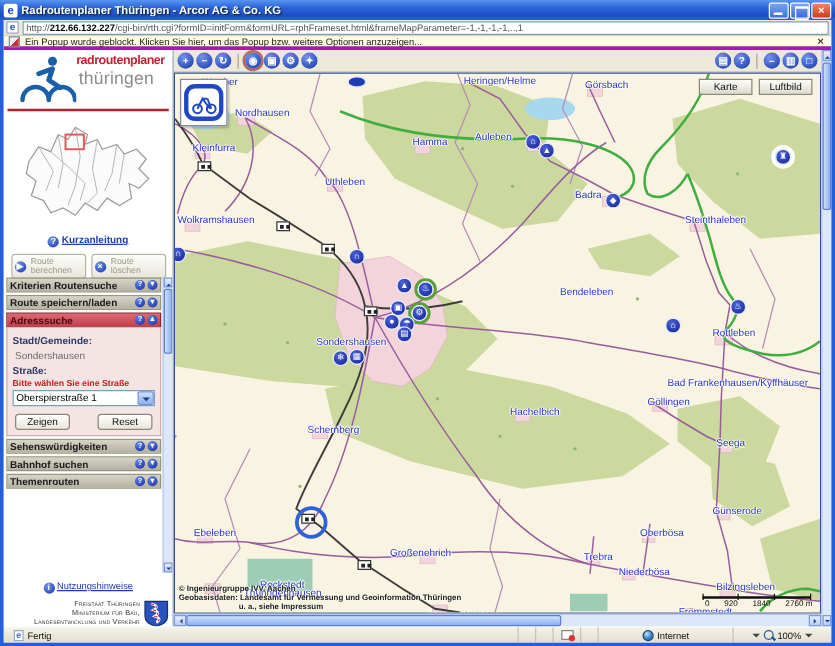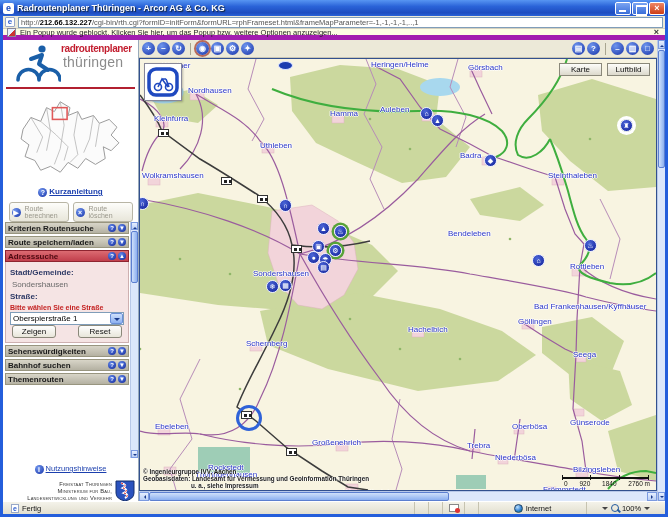--- a/index.html
+++ b/index.html
@@ -25,21 +25,21 @@
 
   
   .addressbar { height:13px; background:#ece9d8; display:flex; align-items:center; padding:1px 2px; border-bottom:1px solid #d4d0c0; }
   .addr-icon { width:10px; height:10px; background:#fff; border:1px solid #98a8c8; border-radius:1px;
     color:#2b5cd0; font-size:8px; font-weight:bold; line-height:8px; text-align:center; margin-right:3px; }
   .addr-field { flex:1; height:11px; background:#fff; border:1px solid #7f9db9; font-size:7.5px;
     line-height:9px; padding:0 2px; white-space:nowrap; overflow:hidden; color:#555; }
   .addr-field b { color:#000; }
 
   
-  .infobar { height:11px; background:#fdfce2; border-bottom:5px solid #a21caf; display:flex; align-items:center; padding:0 4px; }
+  .infobar { height:11px; background:#fdfce2; border-bottom:3px solid #a21caf; display:flex; align-items:center; padding:0 4px; }
   .info-icon { width:9px; height:9px; background:linear-gradient(135deg,#e8f0ff 50%,#c33 50%); border:1px solid #889; margin-right:4px; }
   .infobar .txt { flex:1; font-size:7.5px; color:#222; white-space:nowrap; overflow:hidden; }
   .infobar .x { font-size:9px; color:#333; font-weight:bold; padding:0 2px; }
 
   
   .content { flex:1; display:flex; min-height:0; }
 
   
   .sidebar { width:136px; background:#fff; position:relative; border-right:1px solid #9ab; overflow:hidden; }
   .logo-row { display:flex; padding:3px 2px 1px 12px; height:46px; }
@@ -66,21 +66,21 @@
     color:#fff; font-size:6px; line-height:8px; text-align:center; font-weight:bold; margin-left:2px; }
   .panel { background:#f5e4e4; border:1px solid #cdb0b0; border-top:none; margin:-2px 0 2px 0; padding:3px 4px 4px 4px; }
   .panel .flabel { font-size:8px; font-weight:bold; color:#2e3a66; margin-top:3px; }
   .panel .fvalue { font-size:8px; color:#6a6a6a; margin:3px 0 2px 2px; }
   .panel .hint { font-size:7px; font-weight:bold; color:#c42222; margin:3px 0 1px 0; }
   .selectbox { height:13px; background:#fff; border:1px solid #7f9db9; display:flex; align-items:center; }
   .selectbox .val { flex:1; font-size:8px; padding:0 2px; white-space:nowrap; overflow:hidden; }
   .selectbox .drop { width:13px; height:11px; margin:0; background:linear-gradient(180deg,#cfe0fb,#8cb0f0);
     border:1px solid #6a8fd8; border-radius:2px; position:relative; }
   .selectbox .drop::after { content:""; position:absolute; left:3px; top:4px; border:3px solid transparent; border-top-color:#1a3a8c; }
-  .panel .btnrow { display:flex; justify-content:space-between; padding:0 2px; }
+  .panel .btnrow { display:flex; justify-content:space-between; margin-top:6px; padding:0 2px; }
   .xp-btn { min-width:44px; height:13px; background:linear-gradient(180deg,#fefefe,#e8e6da); border:1px solid #8a887a;
     border-radius:3px; font-size:8px; color:#111; text-align:center; line-height:11px; padding:0 4px; }
 
   .side-scroll { position:absolute; right:0; top:182px; width:8px; height:236px; background:#dce7fb; border-left:1px solid #b8c8e8; }
   .side-scroll .thumb { position:absolute; left:0; top:9px; width:7px; height:52px; background:linear-gradient(90deg,#cfe0fb,#8cb0f0); border:1px solid #5c7fd0; border-radius:2px; }
   .sarr { position:absolute; left:0; width:7px; height:8px; background:linear-gradient(180deg,#e6efff,#b9cef5); border:1px solid #7b9ae0; }
   .sarr::after { content:""; position:absolute; left:1px; border:2px solid transparent; }
   .sarr.up { top:0; } .sarr.up::after { top:2px; border-bottom-color:#1a3a8c; }
   .sarr.dn { bottom:0; } .sarr.dn::after { top:3px; border-top-color:#1a3a8c; }
 
@@ -432,21 +432,21 @@
               <span class="map-label" style="left: 320px; top: 92px;">Badra</span>
               <span class="map-label" style="left: 408px; top: 112px;">Steinthaleben</span>
               <span class="map-label" style="left: 308px; top: 170px;">Bendeleben</span>
               <span class="map-label" style="left: 430px; top: 203px;">Rottleben</span>
               <span class="map-label" style="left: 394px; top: 243px;">Bad Frankenhausen/Kyffhäuser</span>
               <span class="map-label" style="left: 378px; top: 258px;">Göllingen</span>
               <span class="map-label" style="left: 433px; top: 291px;">Seega</span>
               <span class="map-label" style="left: 268px; top: 266px;">Hachelbich</span>
               <span class="map-label" style="left: 106px; top: 280px;">Schernberg</span>
               <span class="map-label" style="left: 113px; top: 210px;">Sondershausen</span>
-              <span class="map-label" style="left: 430px; top: 345px; margin-top: 14px;">Günserode</span>
+              <span class="map-label" style="left: 430px; top: 345px;">Günserode</span>
               <span class="map-label" style="left: 372px; top: 363px;">Oberbösa</span>
               <span class="map-label" style="left: 327px; top: 382px;">Trebra</span>
               <span class="map-label" style="left: 355px; top: 394px;">Niederbösa</span>
               <span class="map-label" style="left: 433px; top: 406px;">Bilzingsleben</span>
               <span class="map-label" style="left: 403px; top: 426px;">Frömmstedt</span>
               <span class="map-label" style="left: 15px; top: 363px;">Ebeleben</span>
               <span class="map-label" style="left: 172px; top: 379px;">Großenehrich</span>
               <span class="map-label" style="left: 20px; top: 404px; margin-left: 48px;">Rockstedt</span>
               <span class="map-label" style="left: 55px; top: 411px;">Thüringenhausen</span>
               <span class="map-label" style="left: 203px; top: 429px;">Wasserthaleben</span>

